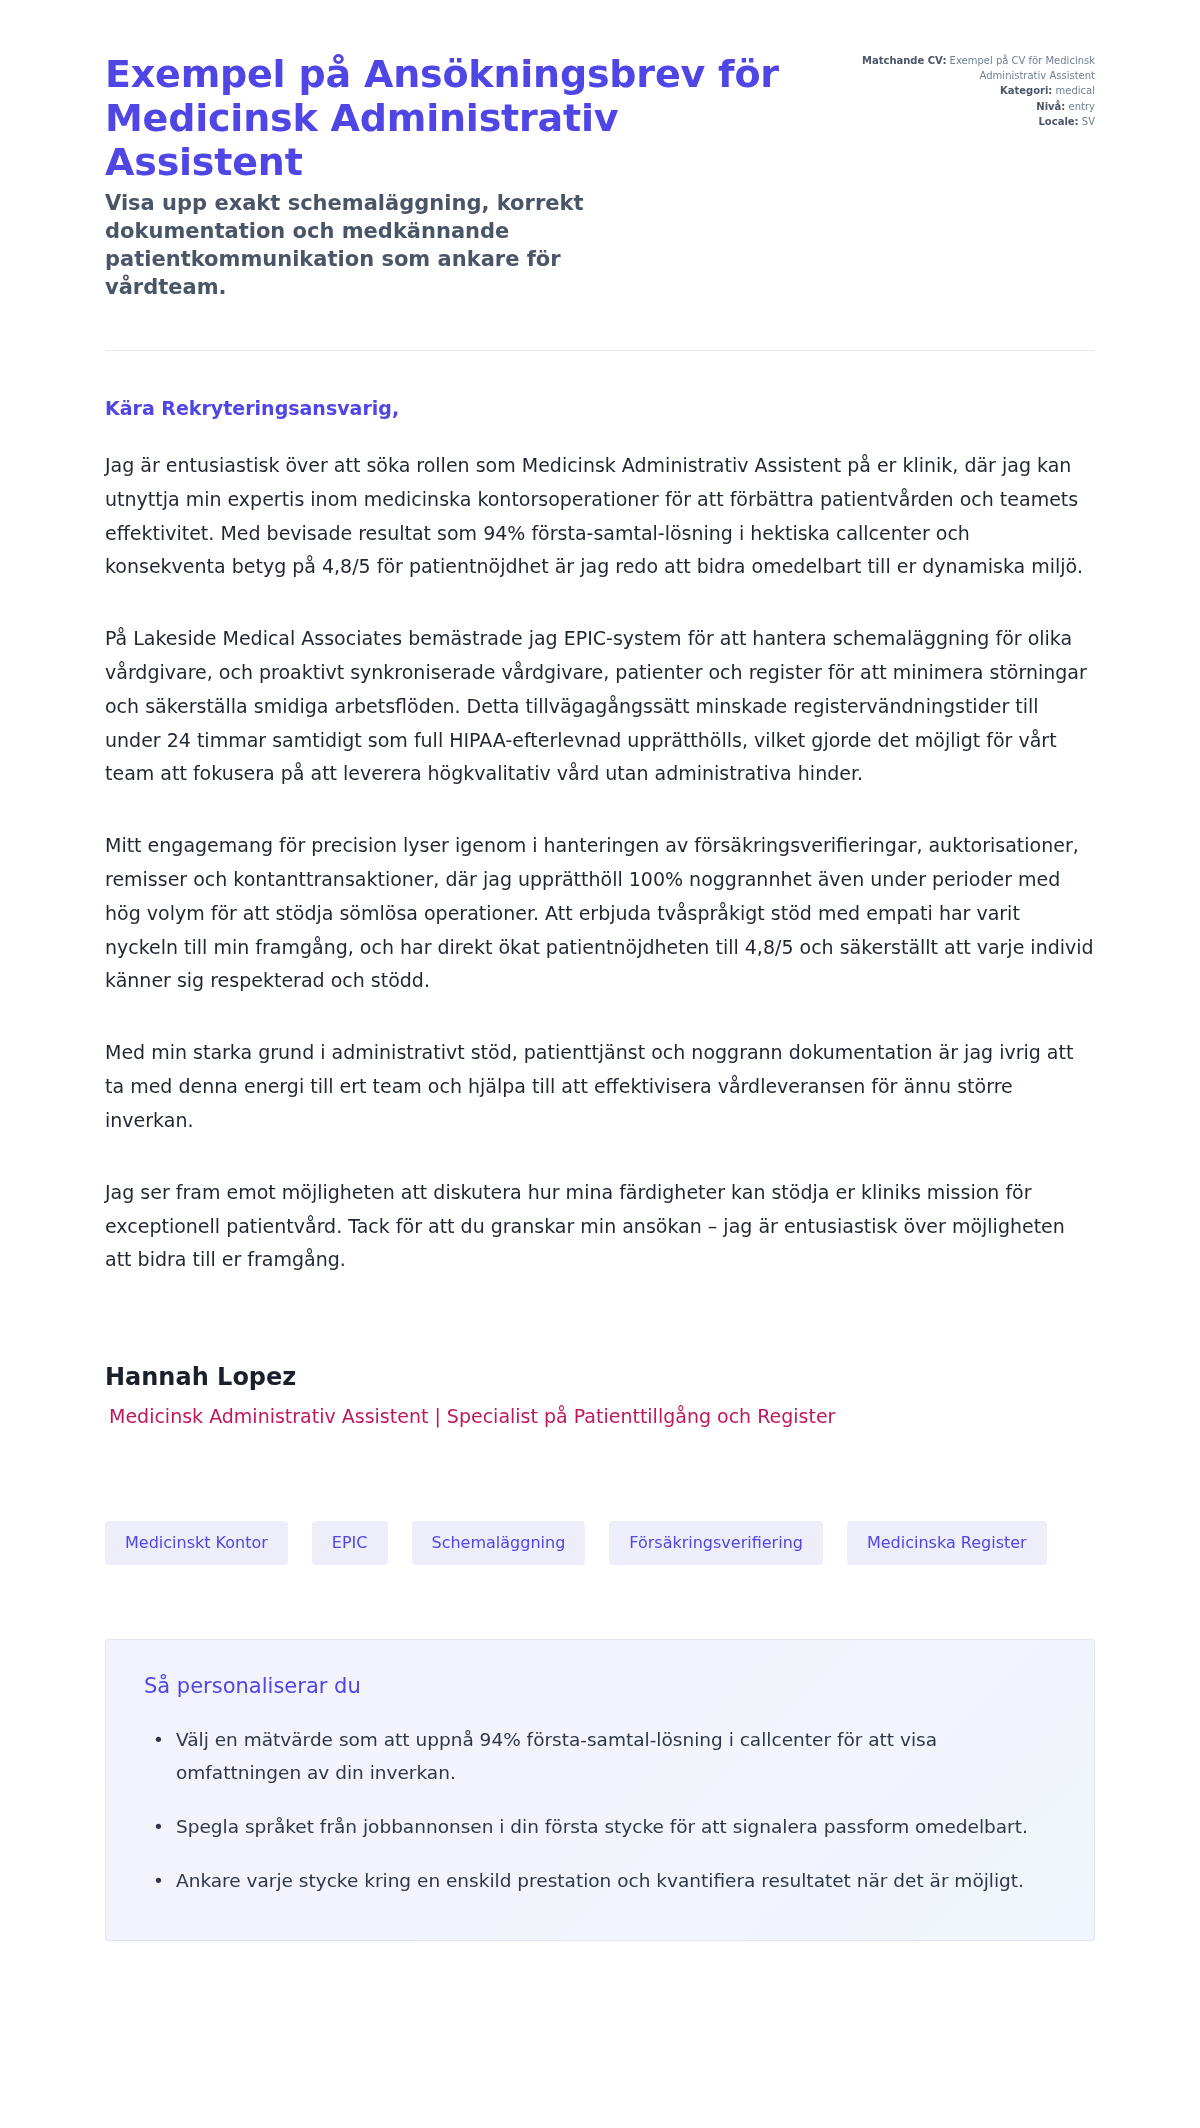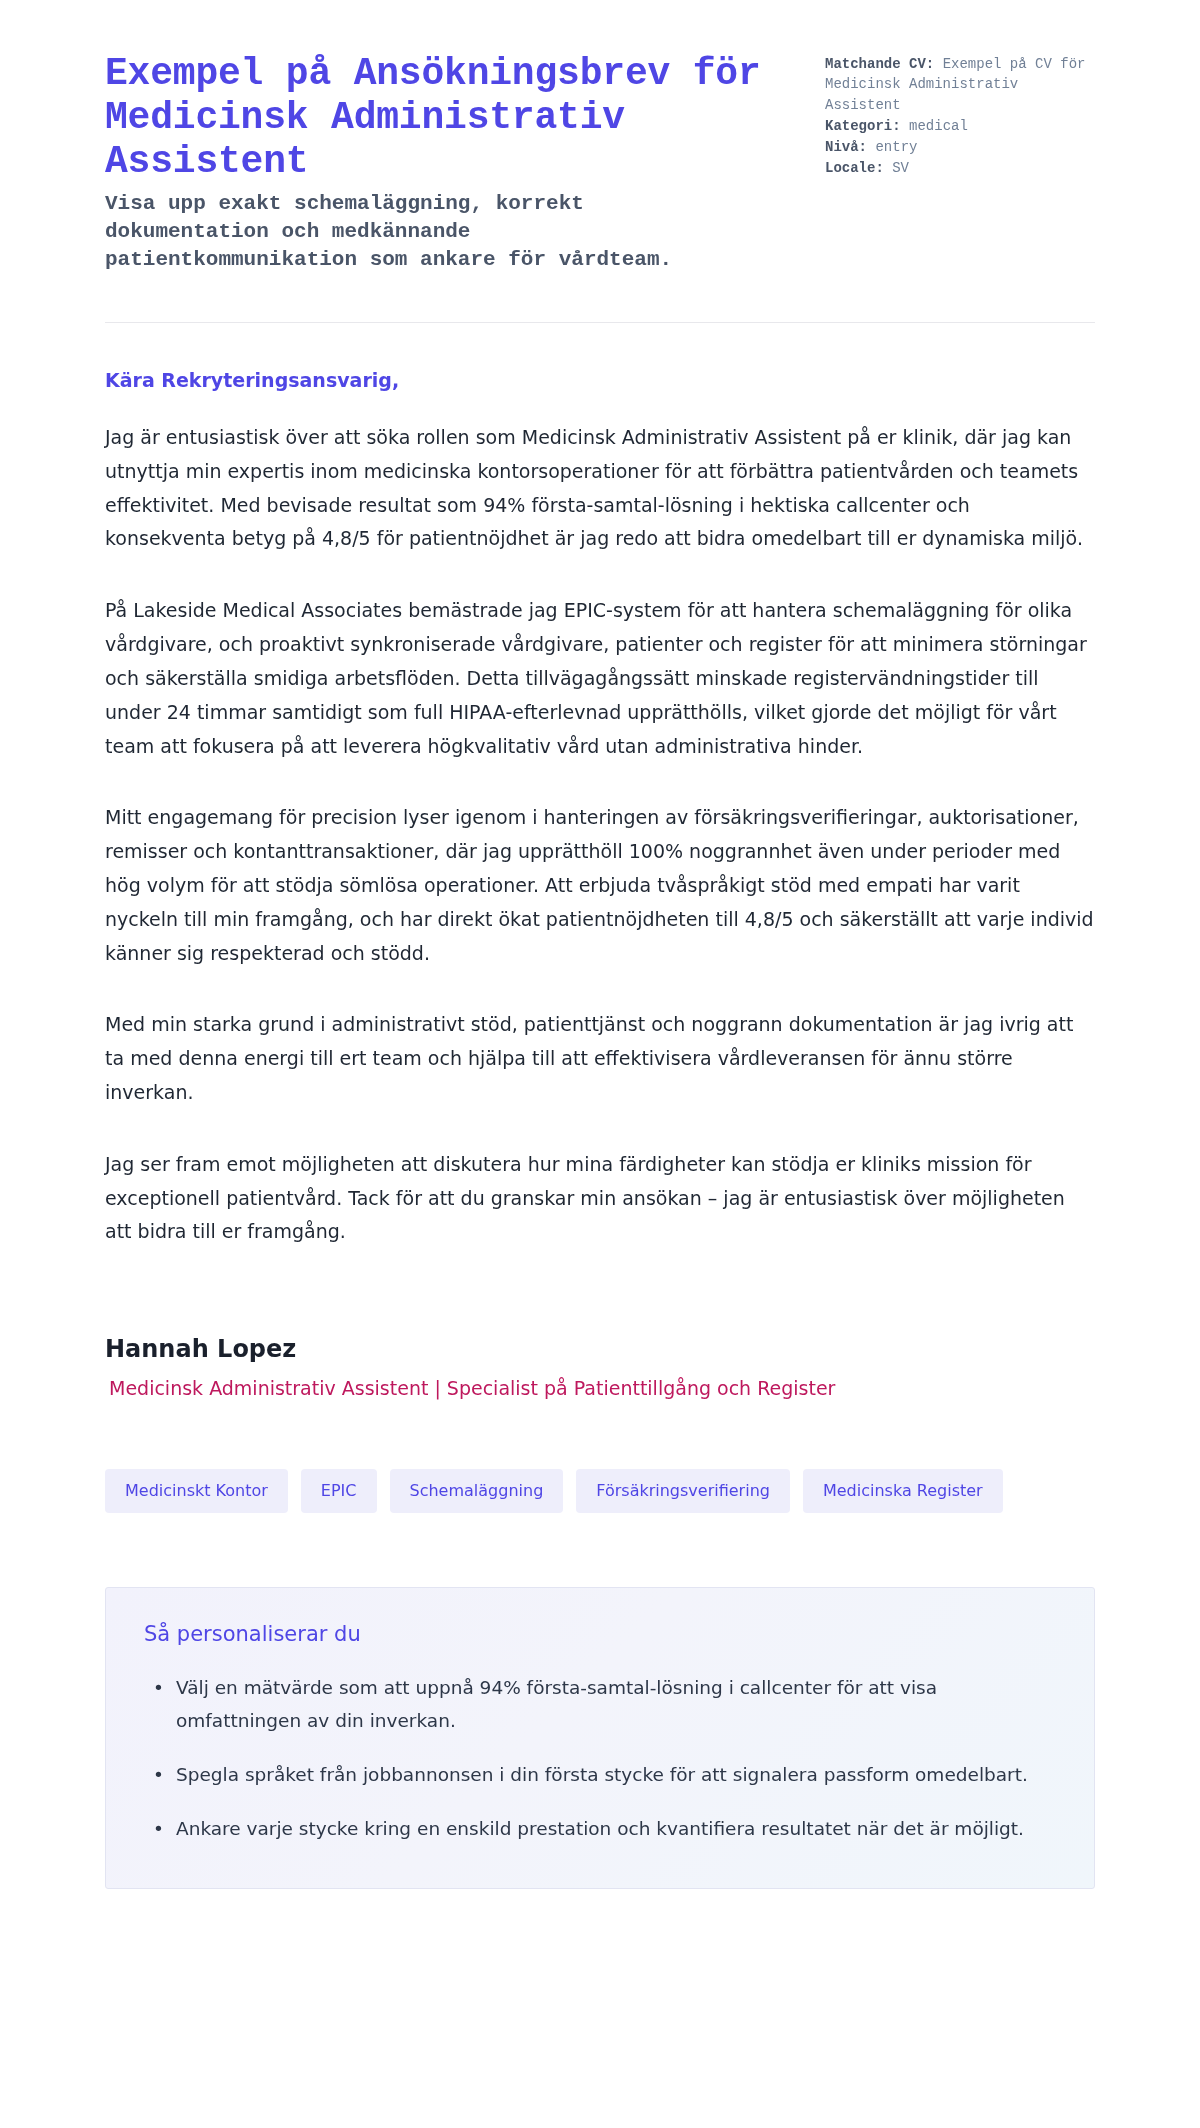--- a/index.html
+++ b/index.html
@@ -22,21 +22,20 @@
     padding: 46px 105px 0 105px;
     position: relative;
   }
 
   
   .header {
     display: flex;
     align-items: flex-start;
     justify-content: space-between;
     gap: 40px;
-    font-family: Liberation Mono, monospace;
   }
   .header-left {
     flex: 1 1 auto;
     max-width: 712px;
     padding-top: 6px;
   }
   .doc-title {
     margin: 0;
     font-size: 38px;
     line-height: 1.16;
@@ -49,22 +48,22 @@
     font-size: 21px;
     line-height: 1.33;
     font-weight: bold;
     color: #4a5568;
     max-width: 580px;
   }
 
   .meta {
     flex: 0 0 auto;
     width: 270px;
-    text-align: left;
-    font-size: 14px;
+    text-align: right;
+    font-size: 10px;
     line-height: 1.45;
     color: #718096;
     padding-top: 8px;
   }
   .meta-row { margin: 0 0 1px 0; }
   .meta-label {
     font-weight: bold;
     color: #4a5568;
   }
   .meta-value { color: #718096; }
@@ -105,22 +104,22 @@
   .sig-role {
     margin: 4px;
     font-size: 19px;
     color: #be185d;
   }
 
   
   .tags {
     display: flex;
     flex-wrap: wrap;
-    gap: 13px;
-    margin-top: 70px;
+    gap: 24px;
+    margin-top: 94px;
   }
   .tag {
     background: #eeeefb;
     color: #4f46e5;
     font-size: 16px;
     line-height: 1;
     padding: 14px 20px;
     border-radius: 4px;
     white-space: nowrap;
   }

